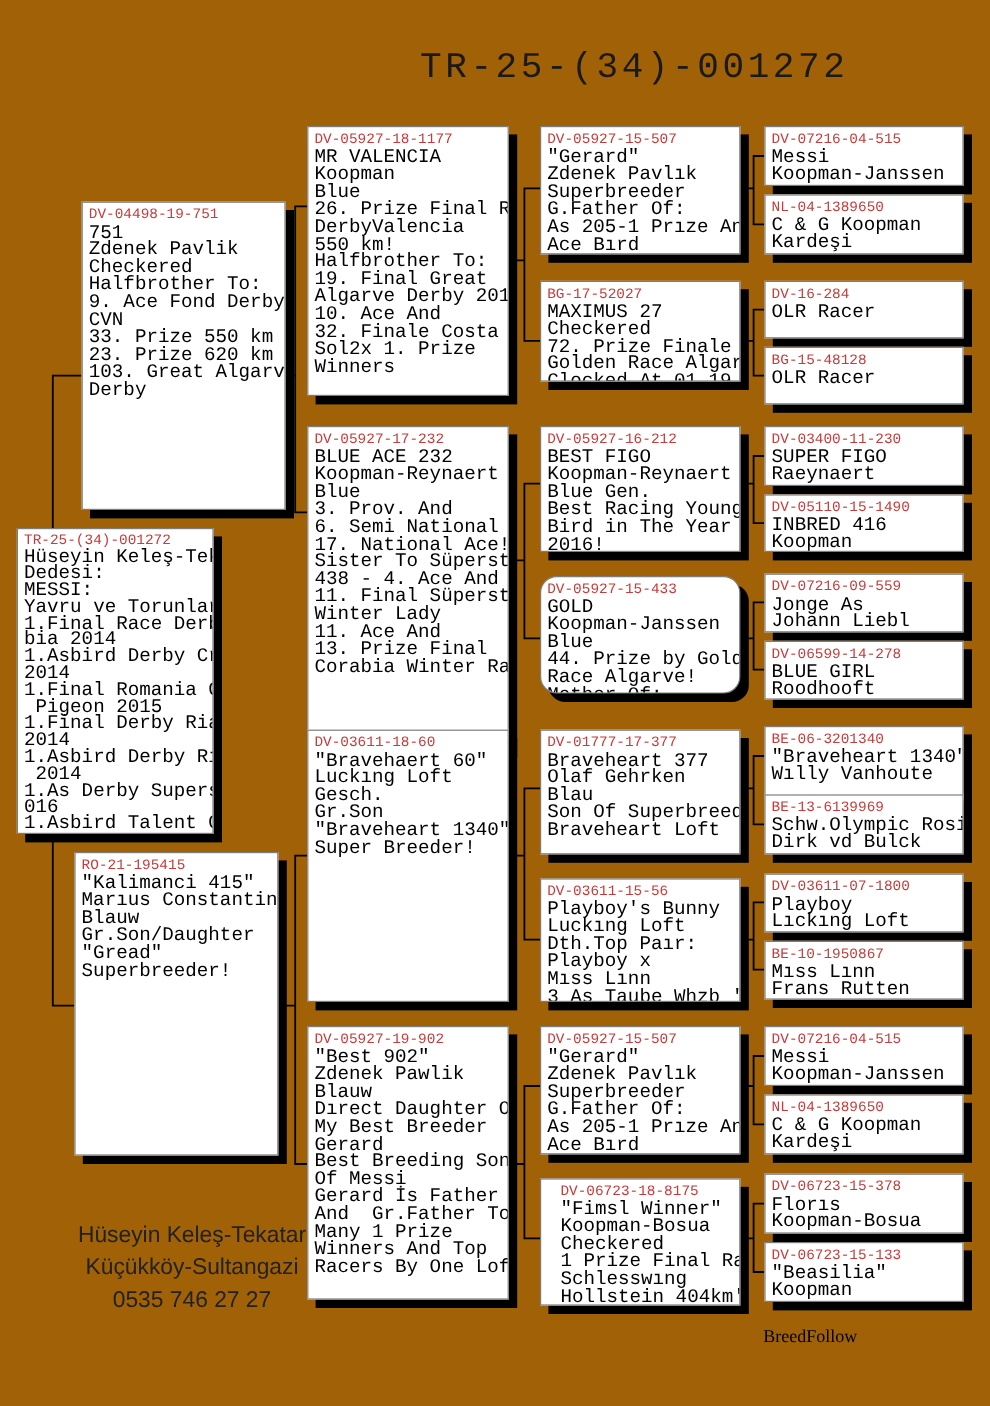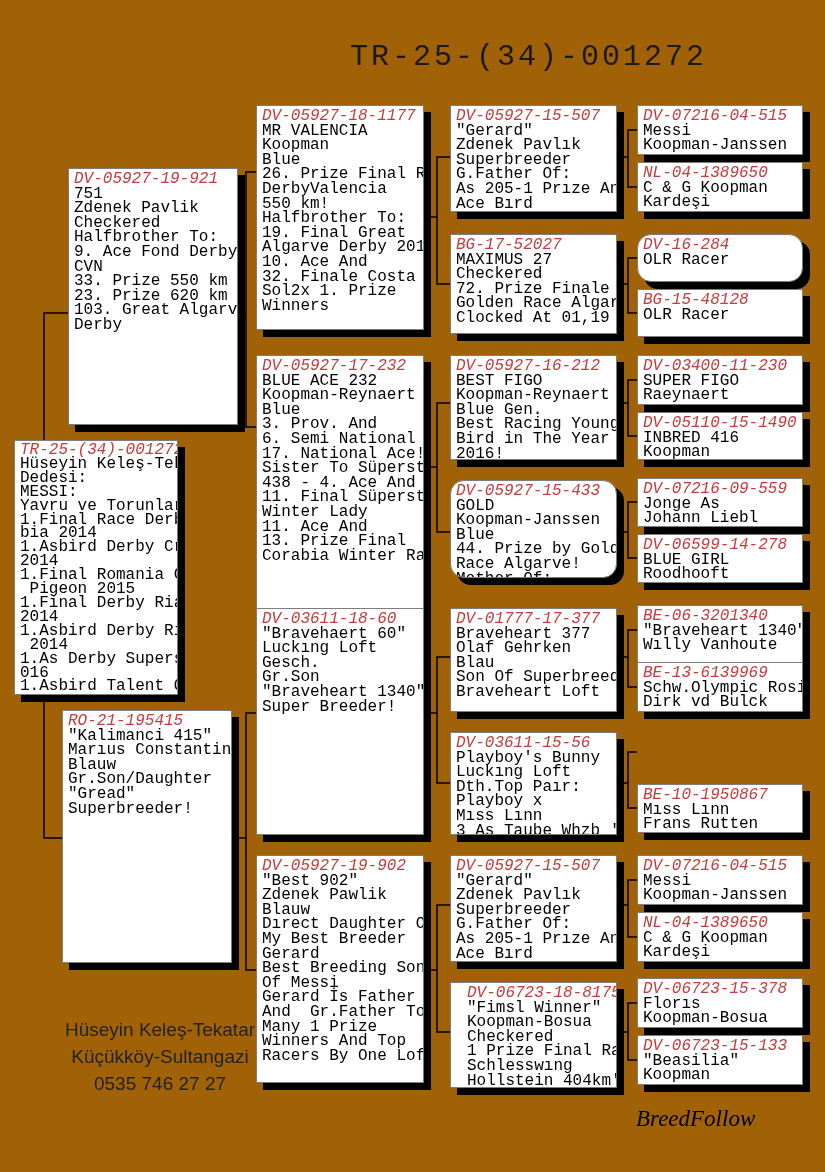--- a/index.html
+++ b/index.html
@@ -12,34 +12,34 @@
     font-family:"Liberation Mono", monospace;
     font-size:30px; letter-spacing:3px; color:#1a1a1a; white-space:pre;
   }
   svg.connectors { position:absolute; left:0; top:0; z-index:1; }
   .pbox {
     position:absolute; z-index:2; background:#ffffff;
     border:1px solid #7d7d7d; box-shadow:7px 7px 0 #000000;
     padding:3px 5px; box-sizing:border-box; overflow:hidden;
   }
   .pbox .hdr {
-    color:#c43c3c; font-size:16px; line-height:14.6px; white-space:pre;font-style:italic;
+    color:#c43c3c; font-size:12px; line-height:14.6px; white-space:pre;
   }
   .pbox .body {
     color:#000000; font-size:16px; line-height:14.6px; white-space:pre;
   }
   .pbox.tight .hdr, .pbox.tight .body { line-height:13.9px; }
   .contact {
     position:absolute; left:40px; top:1016px; width:240px; text-align:center;
     font-family:"Liberation Sans", sans-serif; font-size:19px; line-height:27px;
     color:#222222; white-space:pre;
   }
   .brand {
     position:absolute; left:636px; top:1106px;
-    font-family:"Liberation Serif", serif; font-size:23px; color:#000000;font-style:italic;
+    font-family:"Liberation Serif", serif; font-size:15px; color:#000000;
   }
 </style>
 </head>
 <body>
 
 <div class="page">
 
   <div class="page-title">TR-25-(34)-001272</div>
 
   <svg class="connectors" width="825" height="1172" viewBox="0 0 825 1172">
@@ -77,21 +77,21 @@
 1.Final Derby Riachos
 2014
 1.Asbird Derby Riachos
  2014
 1.As Derby Superstar 2
 016
 1.Asbird Talent Quatro</div>
   </div>
 
   <div class="pbox" style="left:68px;top:168px;width:170px;height:257px;">
-    <div class="hdr">DV-05927-19-921</div>
+    <div class="hdr">DV-04498-19-751</div>
     <div class="body">751
 Zdenek Pavlik
 Checkered
 Halfbrother To:
 9. Ace Fond Derby
 CVN
 33. Prize 550 km
 23. Prize 620 km
 103. Great Algarve
 Derby</div>
@@ -166,21 +166,21 @@
 
   <div class="pbox" style="left:450px;top:105px;width:167px;height:107px;">
     <div class="hdr">DV-05927-15-507</div>
     <div class="body">"Gerard"
 Zdenek Pavlık
 Superbreeder
 G.Father Of:
 As 205-1 Prıze And
 Ace Bırd</div>
   </div>
-  <div class="pbox" style="left:450px;top:234px;width:167px;height:100px;">
+  <div class="pbox" style="left:450px;top:234px;width:167px;height:84px;">
     <div class="hdr">BG-17-52027</div>
     <div class="body">MAXIMUS 27
 Checkered
 72. Prize Finale
 Golden Race Algarve!
 Clocked At 01,19 hr.</div>
   </div>
   <div class="pbox" style="left:450px;top:355px;width:167px;height:105px;">
     <div class="hdr">DV-05927-16-212</div>
     <div class="body">BEST FIGO
@@ -238,21 +238,21 @@
   <div class="pbox" style="left:637px;top:105px;width:166px;height:50px;">
     <div class="hdr">DV-07216-04-515</div>
     <div class="body">Messi
 Koopman-Janssen</div>
   </div>
   <div class="pbox" style="left:637px;top:162px;width:166px;height:50px;">
     <div class="hdr">NL-04-1389650</div>
     <div class="body">C &amp; G Koopman
 Kardeşi</div>
   </div>
-  <div class="pbox" style="left:637px;top:234px;width:166px;height:48px;border-radius:14px;">
+  <div class="pbox" style="left:637px;top:234px;width:166px;height:48px;">
     <div class="hdr">DV-16-284</div>
     <div class="body">OLR Racer</div>
   </div>
   <div class="pbox" style="left:637px;top:289px;width:166px;height:48px;">
     <div class="hdr">BG-15-48128</div>
     <div class="body">OLR Racer</div>
   </div>
   <div class="pbox" style="left:637px;top:355px;width:166px;height:50px;">
     <div class="hdr">DV-03400-11-230</div>
     <div class="body">SUPER FIGO
@@ -276,20 +276,25 @@
   <div class="pbox" style="left:637px;top:605px;width:166px;height:62px;">
     <div class="hdr">BE-06-3201340</div>
     <div class="body">"Braveheart 1340"
 Wılly Vanhoute</div>
   </div>
   <div class="pbox" style="left:637px;top:662px;width:166px;height:50px;">
     <div class="hdr">BE-13-6139969</div>
     <div class="body">Schw.Olympic Rosita
 Dirk vd Bulck</div>
   </div>
+  <div class="pbox" style="left:637px;top:728px;width:166px;height:49px;">
+    <div class="hdr">DV-03611-07-1800</div>
+    <div class="body">Playboy
+Lıckıng Loft</div>
+  </div>
   <div class="pbox" style="left:637px;top:784px;width:166px;height:49px;">
     <div class="hdr">BE-10-1950867</div>
     <div class="body">Mıss Lınn
 Frans Rutten</div>
   </div>
   <div class="pbox" style="left:637px;top:855px;width:166px;height:50px;">
     <div class="hdr">DV-07216-04-515</div>
     <div class="body">Messi
 Koopman-Janssen</div>
   </div>

